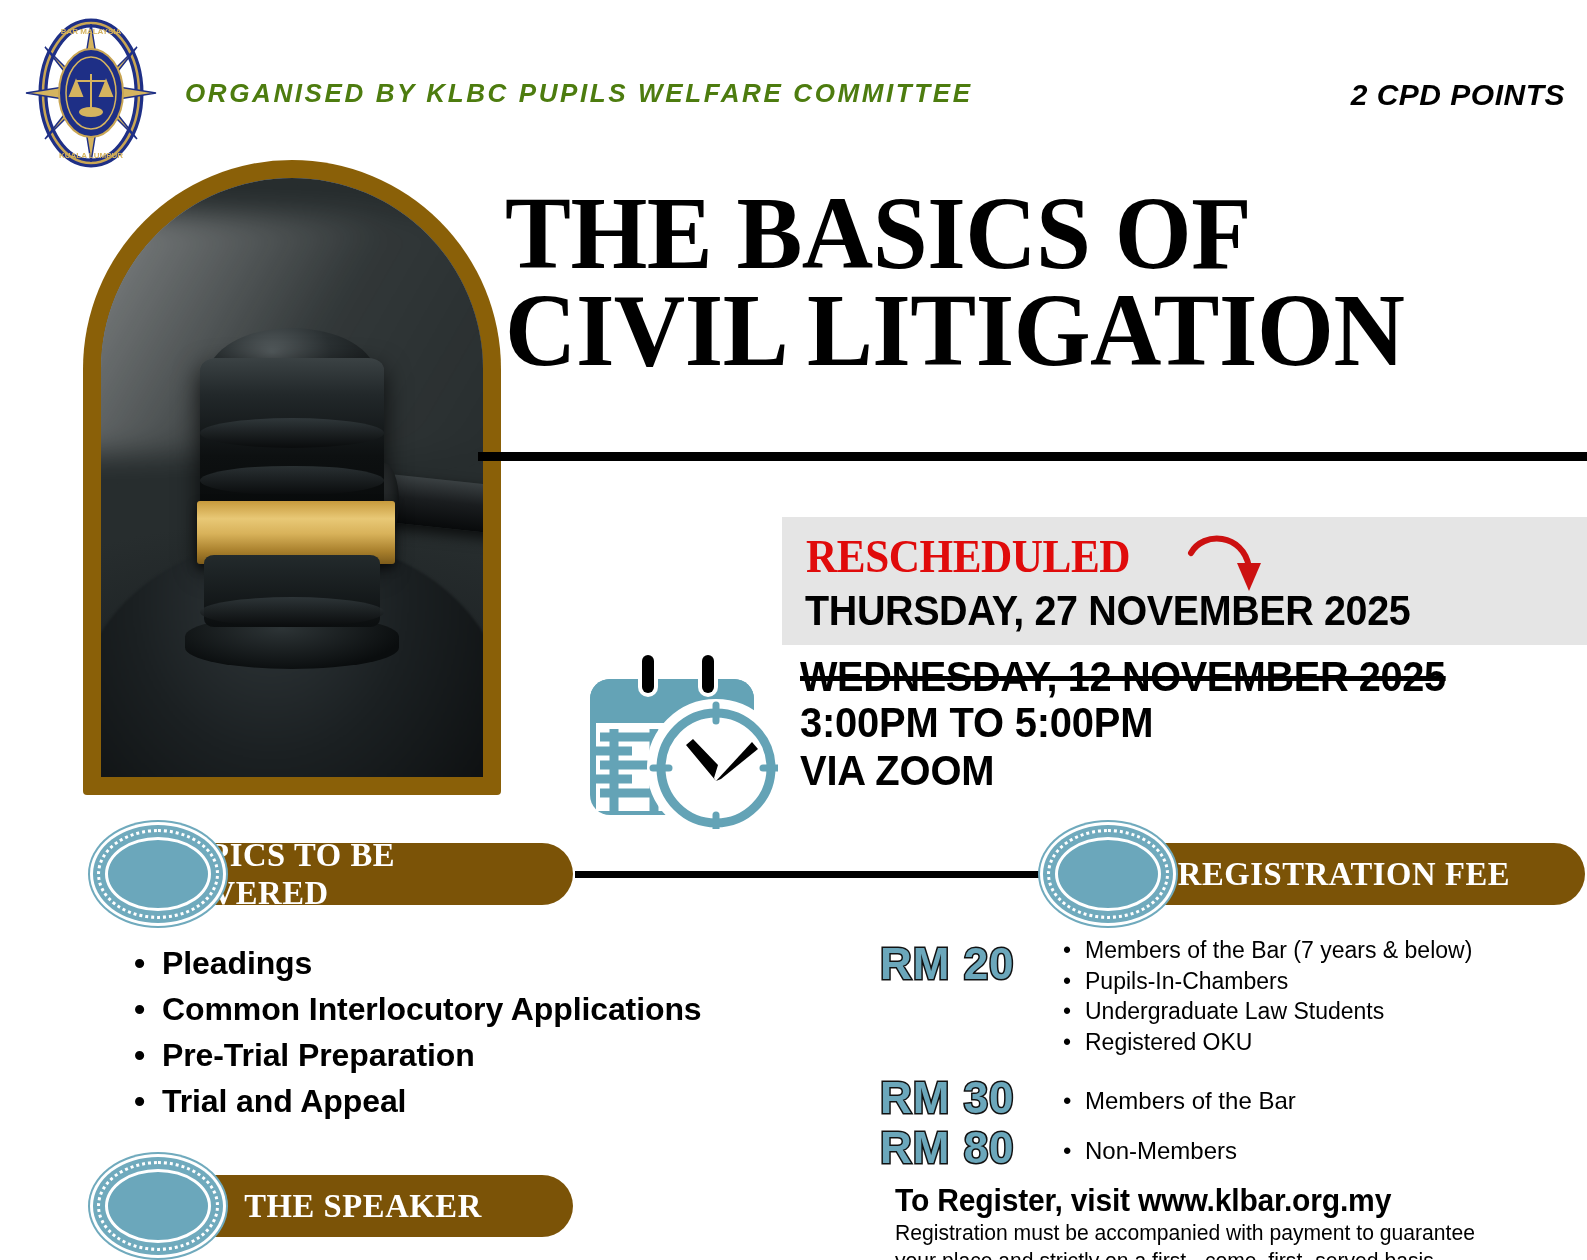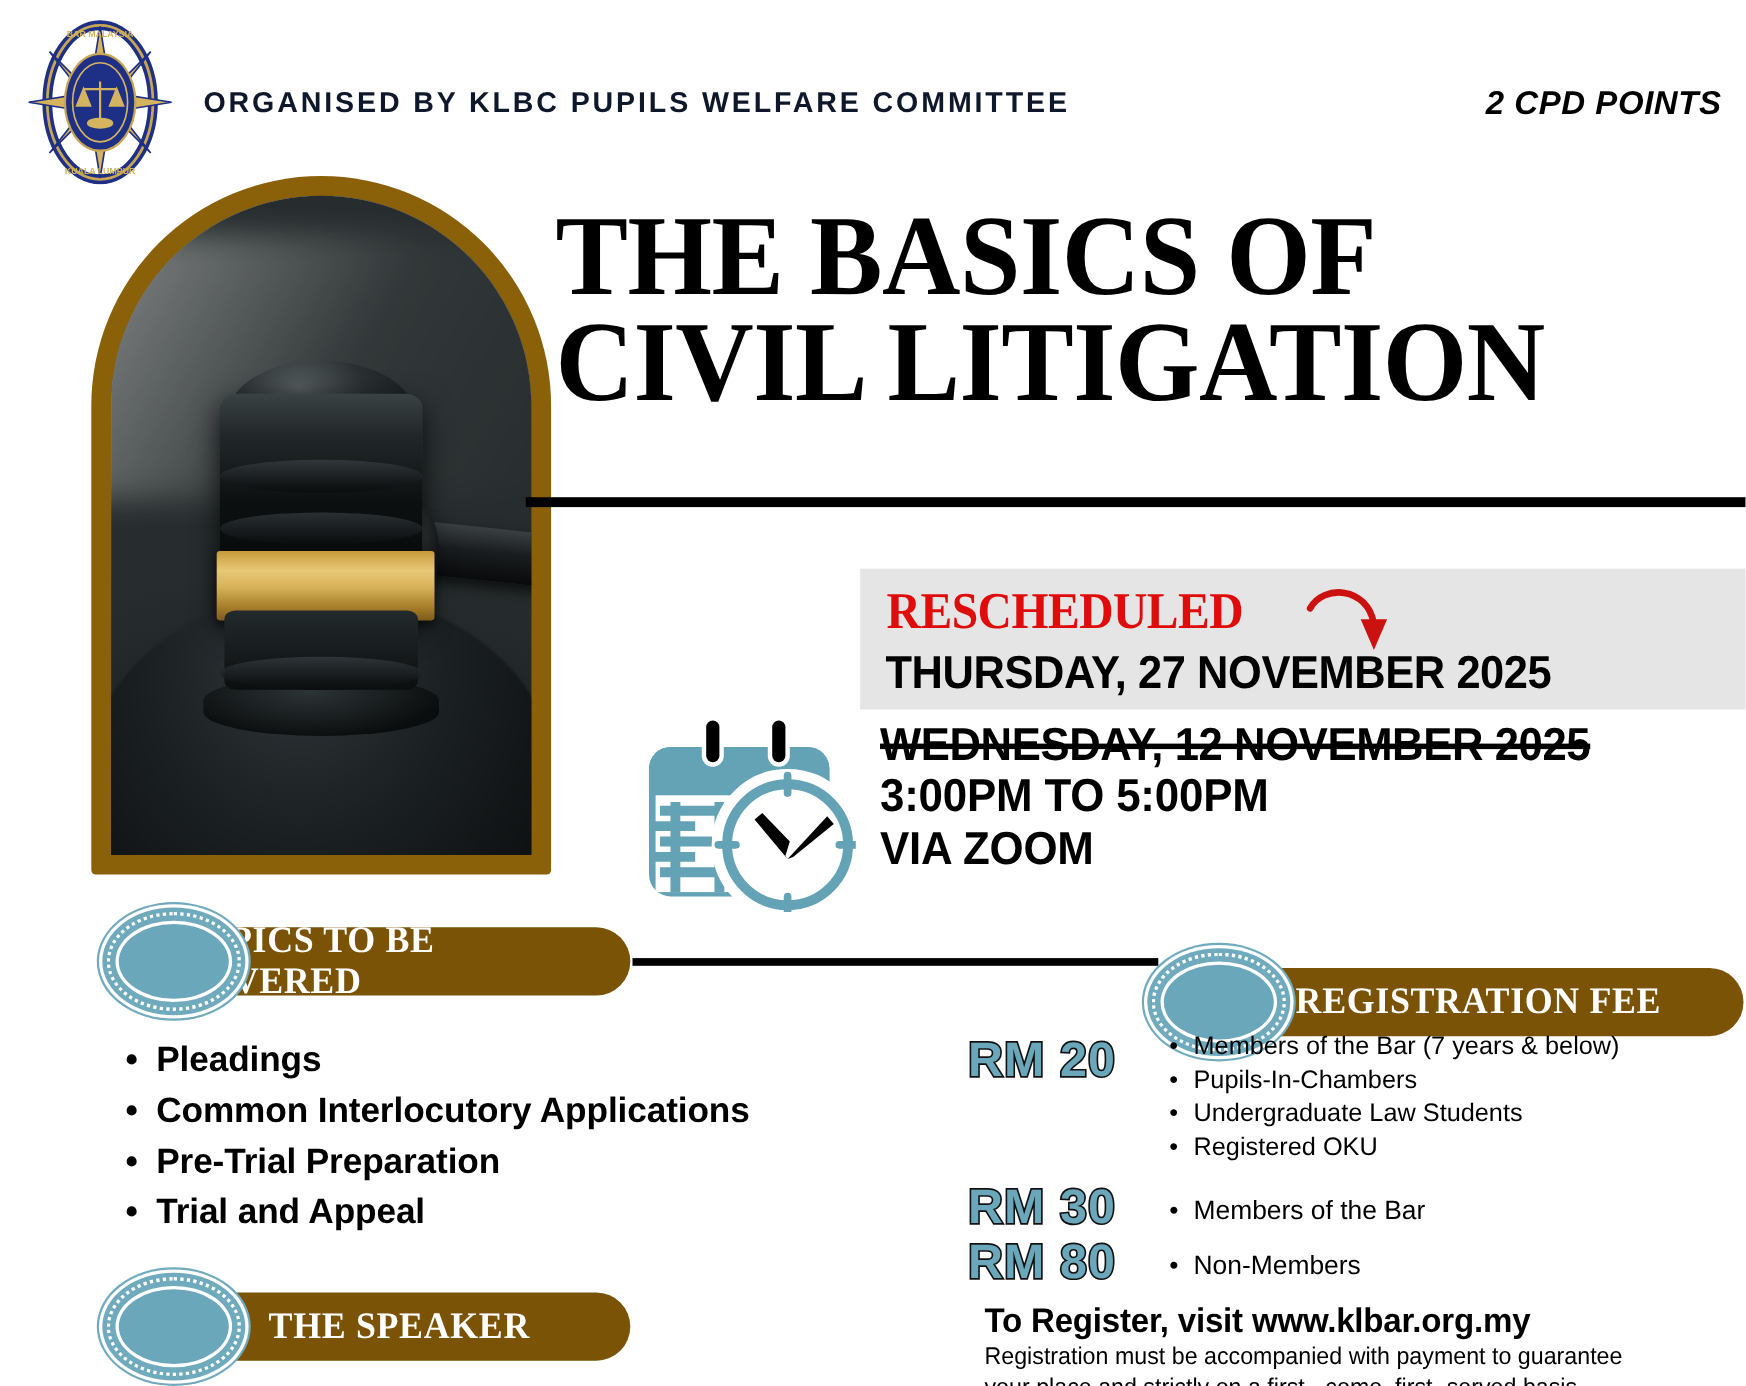--- a/index.html
+++ b/index.html
@@ -7,22 +7,22 @@
     width:1587px;height:1260px;position:relative;overflow:hidden;
     font-family:"Liberation Sans",sans-serif;
     background:#ffffff;
   }
   .poster{position:absolute;inset:0;background:#fff;}
 
   
   #bar-logo{position:absolute;left:22px;top:18px;width:138px;height:150px;}
   #organised-by{
     position:absolute;left:185px;top:78px;
-    font-size:26px;font-weight:bold;letter-spacing:2.6px;color:#0f172a;
-    font-family:"Liberation Sans",sans-serif;white-space:nowrap;
+    font-size:26px;font-weight:bold;letter-spacing:2.6px;color:#4d7c0f;
+    font-family:"Liberation Sans",sans-serif;white-space:nowrap;font-style:italic;
   }
   #cpd-points{
     position:absolute;right:22px;top:78px;
     font-size:30px;font-weight:bold;font-style:italic;letter-spacing:0.5px;color:#000;
     white-space:nowrap;
   }
 
   
   #gavel-frame{
     position:absolute;left:83px;top:160px;width:418px;height:635px;
@@ -177,35 +177,35 @@
   }
   .banner-circle-inner{
     position:absolute;inset:5px;border-radius:50%;
     background:#6ba7bb;border:3px solid #fff;box-sizing:border-box;
   }
 
   #banner-topics{left:45px;top:843px;width:530px;}
   #banner-topics .banner-pill{width:420px;}
   #banner-topics .banner-text{width:420px;}
 
-  #banner-registration{left:995px;top:880px;width:592px;}
+  #banner-registration{left:995px;top:843px;width:592px;}
   #banner-registration .banner-pill{width:482px;}
   #banner-registration .banner-text{width:482px;}
 
   #banner-speaker{left:45px;top:1175px;width:530px;}
   #banner-speaker .banner-pill{width:420px;}
   #banner-speaker .banner-text{width:420px;}
 
   #banner-connector{
     position:absolute;left:575px;top:871px;width:478px;height:7px;background:#000;
   }
 
   
   #topics-list{
-    position:absolute;left:108px;top:940px;width:720px;
+    position:absolute;left:128px;top:940px;width:720px;
     margin:0;padding:0 0 0 34px;list-style:none;
   }
   #topics-list li{
     position:relative;
     font-size:32px;font-weight:bold;color:#000;
     line-height:1.44;letter-spacing:-0.1px;
   }
   #topics-list li:before{
     content:"\2022";position:absolute;left:-28px;top:0;font-size:32px;
   }

